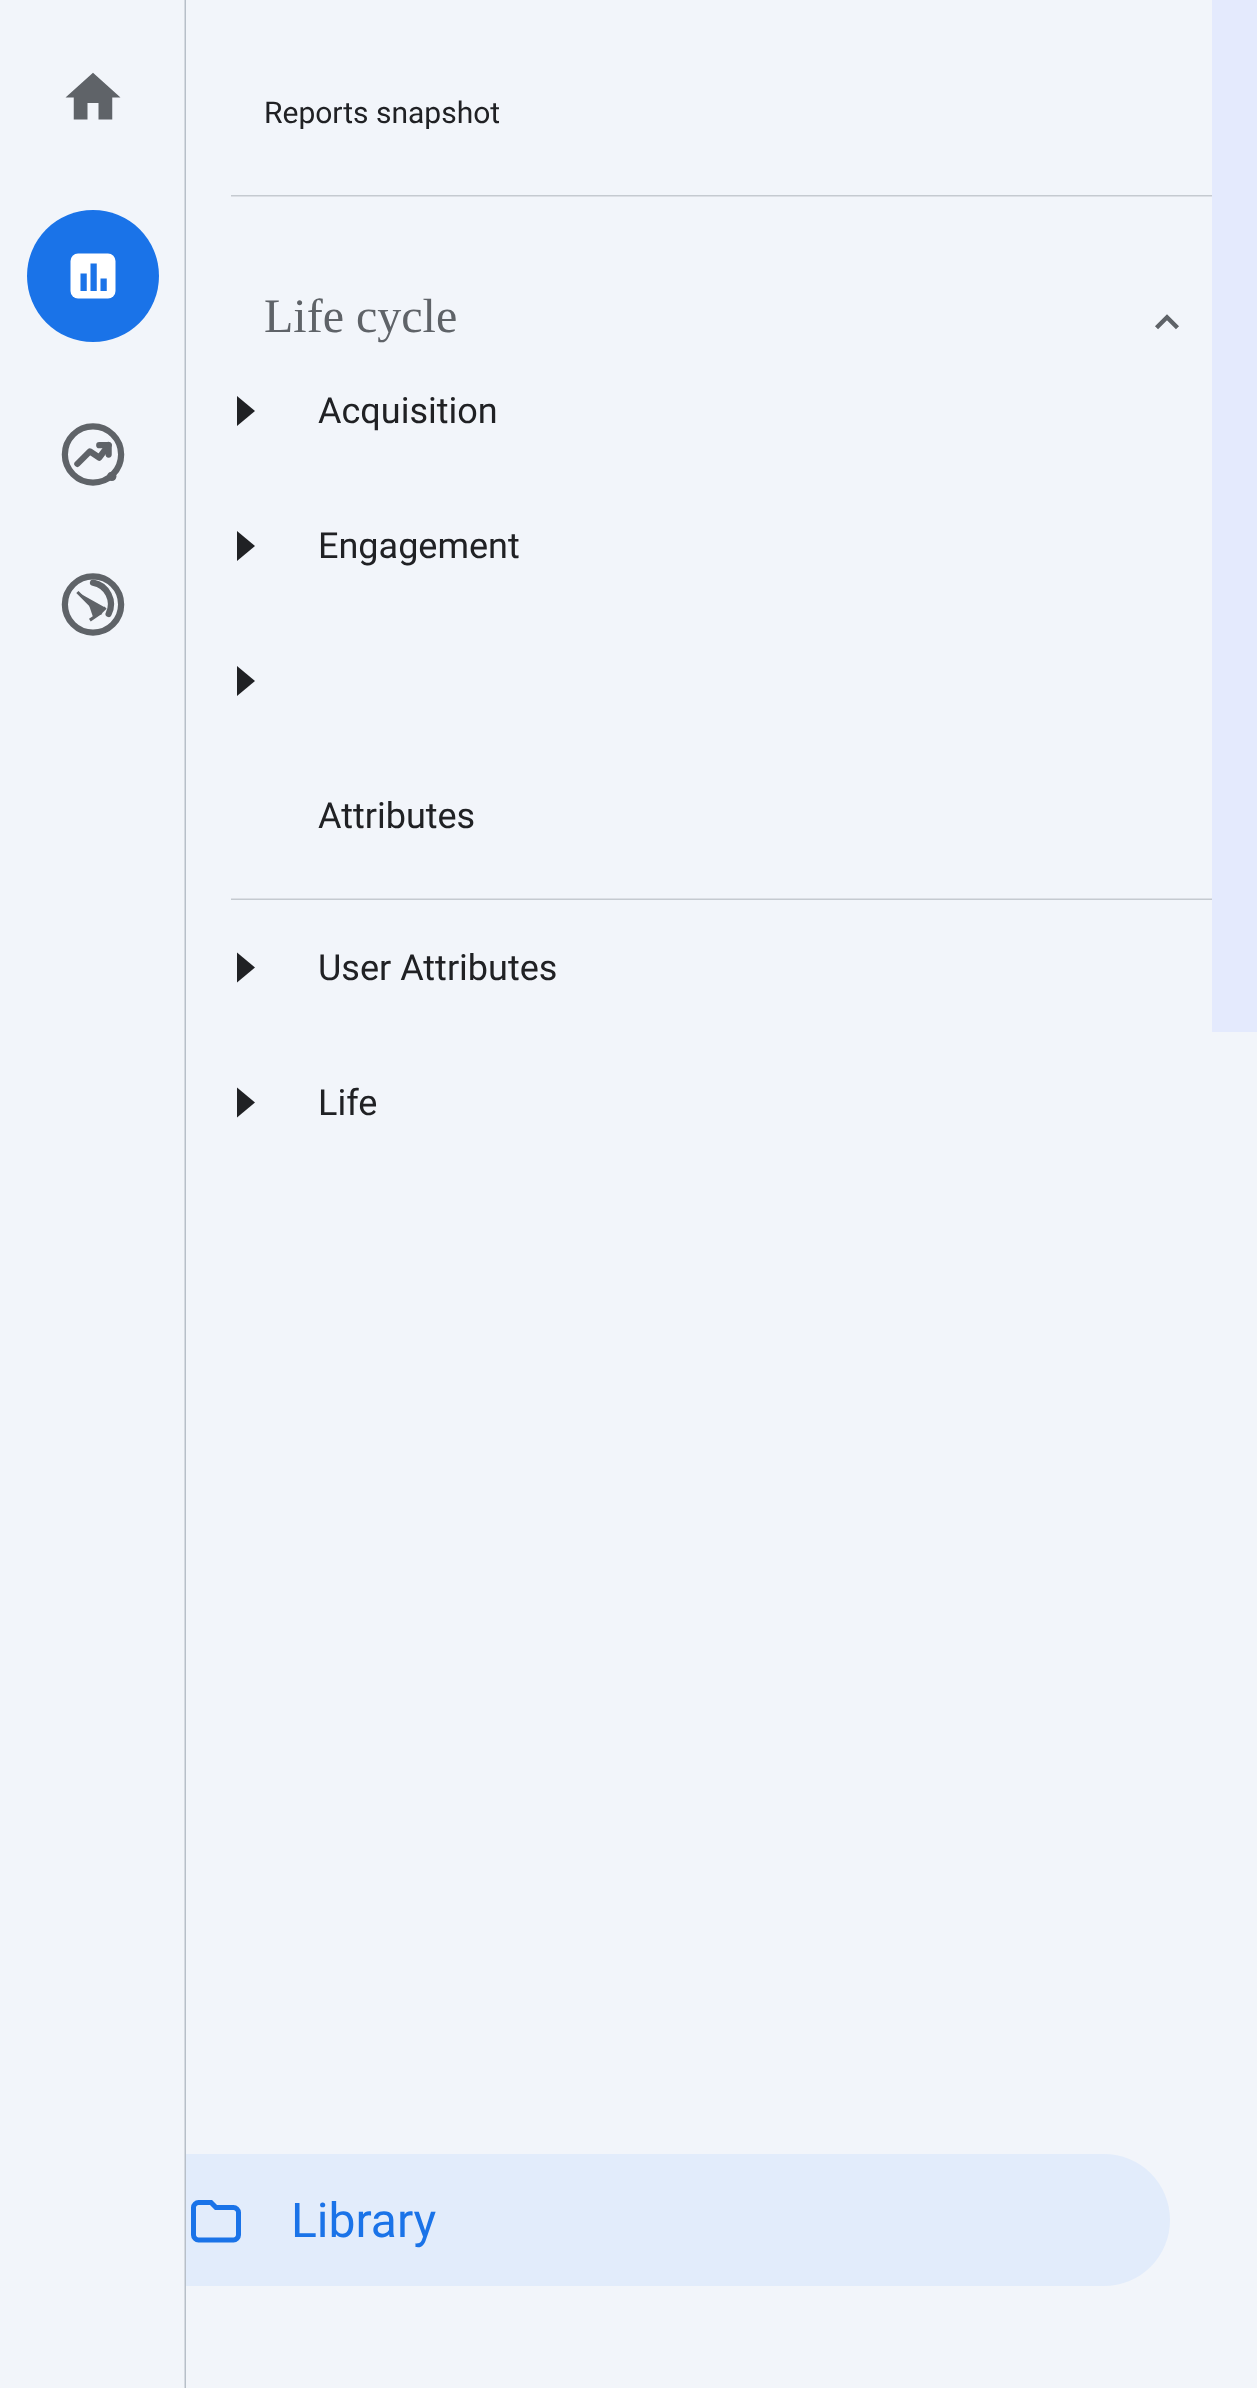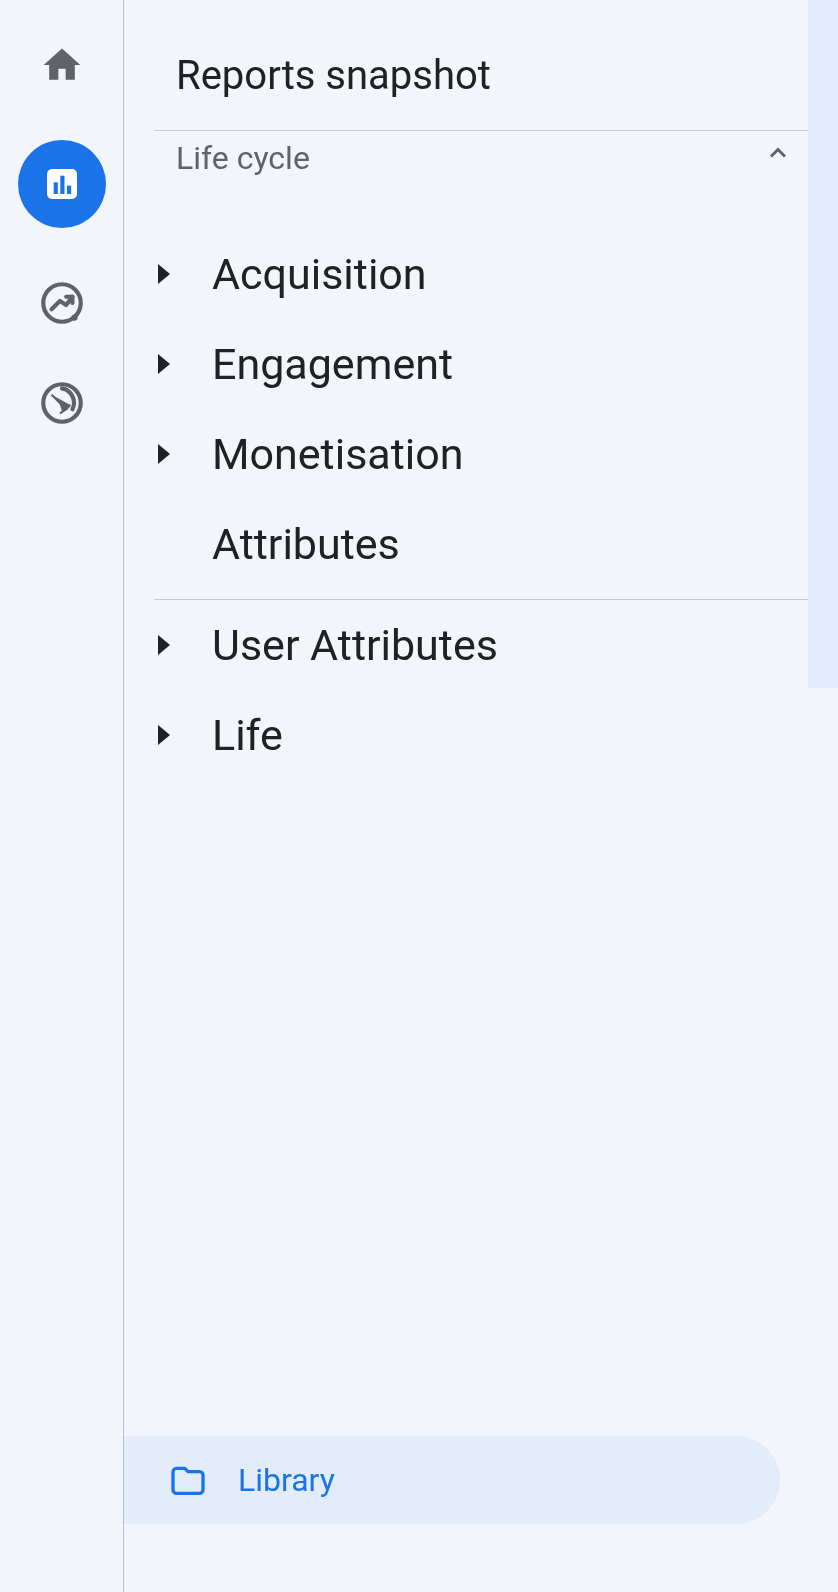--- a/index.html
+++ b/index.html
@@ -64,40 +64,41 @@
     
     .nav-item {
       display: flex;
       align-items: center;
       height: 90px;
       cursor: pointer;
       padding-left: 22px;
     }
     
     .nav-item-label {
-      font-size: 40px;
+      font-size: 20px;
       color: #202124;
       font-weight: 400;
     }
     
     .divider {
       height: 1px;
       background: #c5cad0;
       margin: 10px 0 0 0;
     }
     
     .section-header {
       display: flex;
-      align-items: flex-start;
+      align-items: flex-end;
       justify-content: space-between;
       height: 90px;
       padding-left: 22px;
       padding-right: 16px;
       cursor: pointer;
       margin-top: 8px;
+      font-family: Liberation Serif, serif;
     }
     
     .section-label {
       font-size: 32px;
       color: #5f6368;
       font-weight: 400;
     }
     
     .chevron-up {
       width: 28px;
@@ -120,36 +121,35 @@
       border-left: 12px solid #202124;
       margin-right: 42px;
     }
     
     .triangle-spacer {
       width: 12px;
       margin-right: 42px;
     }
     
     .sub-item-label {
-      font-size: 43px;
+      font-size: 24px;
       color: #202124;
       font-weight: 400;
     }
     
     .library-button {
       position: absolute;
       bottom: 68px;
       left: 124px;
       right: 58px;
       height: 88px;
       background: #e2ecfb;
       border-radius: 0 44px 44px 0;
       display: flex;
       align-items: center;
-      padding-left: 44px;
       cursor: pointer;
     }
     
     .library-label {
       font-size: 32px;
       color: #1a73e8;
       font-weight: 400;
       margin-left: 30px;
     }
     
@@ -221,21 +221,20 @@
       <span class="sub-item-label">Acquisition</span>
     </div>
 
     <div class="sub-item">
       <div class="triangle-right"></div>
       <span class="sub-item-label">Engagement</span>
     </div>
 
     <div class="sub-item">
       <div class="triangle-right"></div>
-      <span class="sub-item-label">Monetisation</span>
     </div>
 
     <div class="sub-item">
       <div class="triangle-spacer"></div>
       <span class="sub-item-label">Attributes</span>
     </div>
 
     <div class="divider"></div>
 
 

